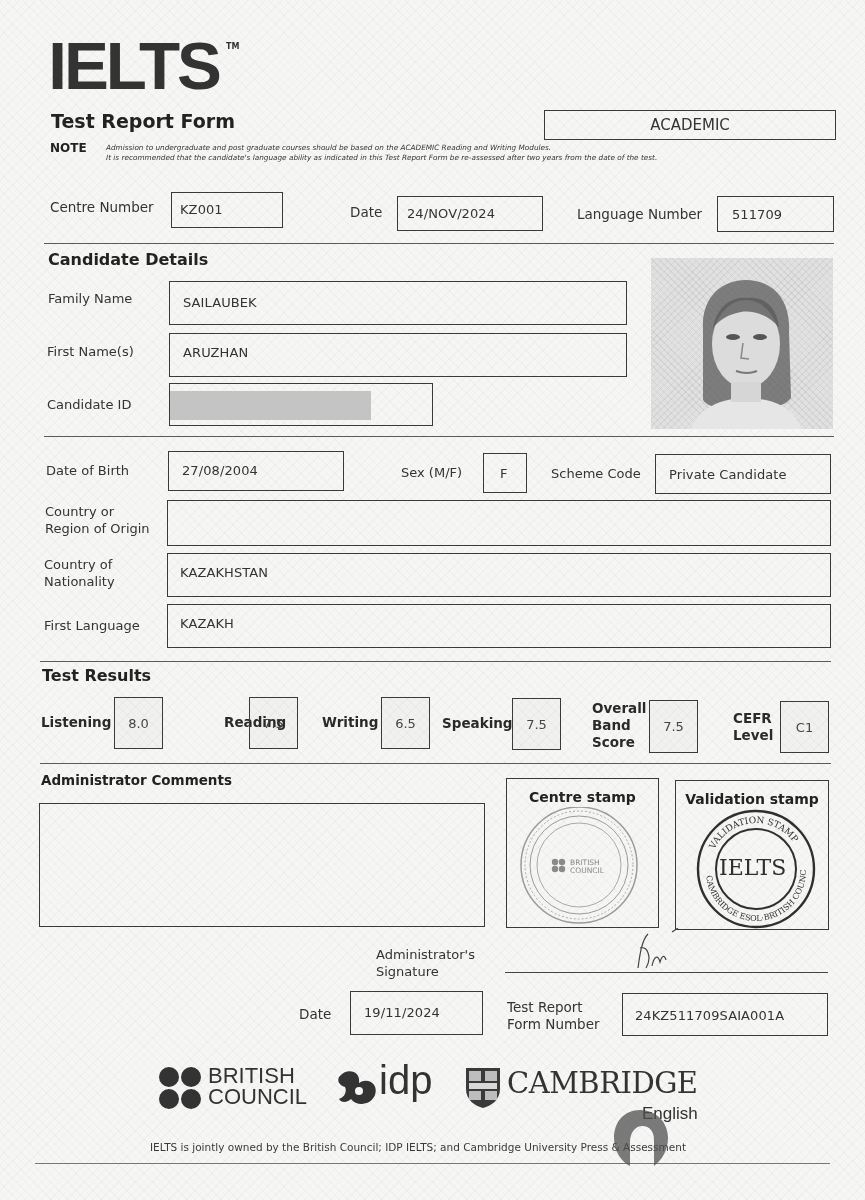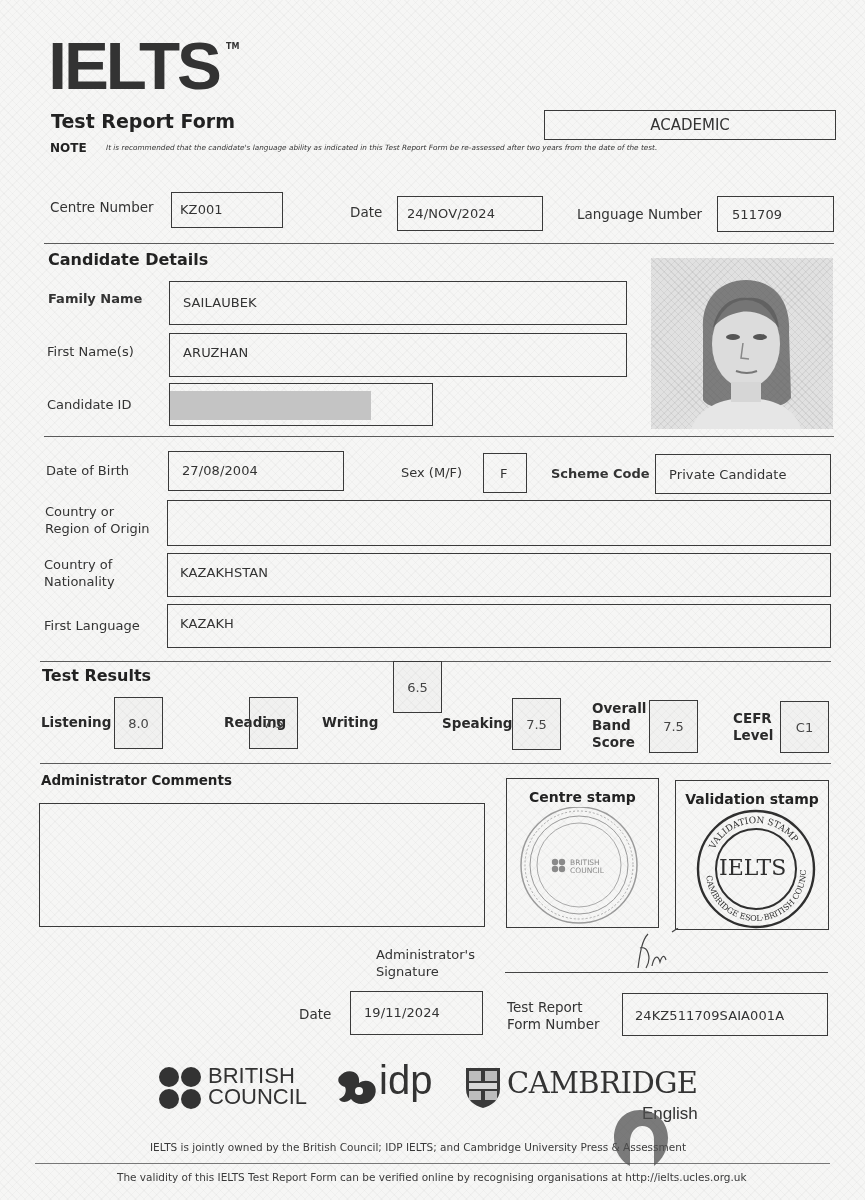--- a/index.html
+++ b/index.html
@@ -54,40 +54,41 @@
 <div class="page">
 
   <div class="logo-ielts">IELTS</div>
   <div class="tm">TM</div>
   <div class="abs" style="left:51px;top:110px;font-weight:bold;font-size:19px;color:#222;">Test Report Form</div>
   <div class="box" style="left:544px;top:110px;width:292px;height:30px;display:flex;align-items:center;justify-content:center;">
     <span style="font-size:15px;color:#333;">ACADEMIC</span>
   </div>
   <div class="note-lbl">NOTE</div>
   <div class="note-text">
+    <div>Admission to undergraduate and post graduate courses should be based on the ACADEMIC Reading and Writing Modules.</div>
     <div>It is recommended that the candidate's language ability as indicated in this Test Report Form be re-assessed after two years from the date of the test.</div>
   </div>
 
   <div class="lbl" style="left:50px;top:199px;font-size:13.5px;">Centre Number</div>
   <div class="box" style="left:171px;top:192px;width:112px;height:36px;"></div>
   <div class="val" style="left:180px;top:202px;">KZ001</div>
 
   <div class="lbl" style="left:350px;top:204px;font-size:13.5px;">Date</div>
   <div class="box" style="left:397px;top:196px;width:146px;height:35px;"></div>
   <div class="val" style="left:407px;top:206px;">24/NOV/2024</div>
 
   <div class="lbl" style="left:577px;top:206px;font-size:13.5px;">Language Number</div>
   <div class="box" style="left:717px;top:196px;width:117px;height:36px;"></div>
   <div class="val" style="left:732px;top:207px;">511709</div>
 
   <div class="hr" style="left:44px;top:243px;width:790px;"></div>
 
   <div class="section-title" style="left:48px;top:250px;">Candidate Details</div>
 
-  <div class="lbl" style="left:48px;top:290px;font-weight:bold;">Family Name</div>
+  <div class="lbl" style="left:48px;top:290px;">Family Name</div>
   <div class="box" style="left:169px;top:281px;width:458px;height:44px;"></div>
   <div class="val" style="left:183px;top:295px;">SAILAUBEK</div>
 
   <div class="lbl" style="left:47px;top:343px;">First Name(s)</div>
   <div class="box" style="left:169px;top:333px;width:458px;height:44px;"></div>
   <div class="val" style="left:183px;top:345px;">ARUZHAN</div>
 
   <div class="lbl" style="left:47px;top:396px;">Candidate ID</div>
   <div class="box" style="left:169px;top:383px;width:264px;height:43px;"></div>
   <div class="redact" style="left:170px;top:391px;width:201px;height:29px;"></div>
@@ -109,21 +110,21 @@
   <div class="hr" style="left:44px;top:436px;width:790px;"></div>
 
   <div class="lbl" style="left:46px;top:462px;">Date of Birth</div>
   <div class="box" style="left:168px;top:451px;width:176px;height:40px;"></div>
   <div class="val" style="left:182px;top:463px;">27/08/2004</div>
 
   <div class="lbl" style="left:401px;top:464px;">Sex (M/F)</div>
   <div class="box" style="left:483px;top:453px;width:44px;height:40px;"></div>
   <div class="val" style="left:500px;top:466px;">F</div>
 
-  <div class="lbl" style="left:551px;top:465px;font-weight:bold;">Scheme Code</div>
+  <div class="lbl" style="left:551px;top:465px;">Scheme Code</div>
   <div class="box" style="left:655px;top:454px;width:176px;height:40px;"></div>
   <div class="val" style="left:669px;top:467px;">Private Candidate</div>
 
   <div class="lbl" style="left:45px;top:503px;">
     <div>Country or</div>
     <div>Region of Origin</div>
   </div>
   <div class="box" style="left:167px;top:500px;width:664px;height:46px;"></div>
 
   <div class="lbl" style="left:44px;top:556px;">
@@ -141,21 +142,21 @@
 
   <div class="section-title" style="left:42px;top:666px;">Test Results</div>
 
   <div class="score-lbl" style="left:41px;top:714px;">Listening</div>
   <div class="score-box" style="left:114px;top:697px;">8.0</div>
 
   <div class="score-lbl" style="left:184px;top:714px;margin-left:40px;">Reading</div>
   <div class="score-box" style="left:249px;top:697px;">7.5</div>
 
   <div class="score-lbl" style="left:322px;top:714px;">Writing</div>
-  <div class="score-box" style="left:381px;top:661px;margin-left:12px;">6.5</div>
+  <div class="score-box" style="left:381px;top:697px;">6.5</div>
 
   <div class="score-lbl" style="left:442px;top:715px;">Speaking</div>
   <div class="score-box" style="left:512px;top:698px;">7.5</div>
 
   <div class="score-lbl" style="left:592px;top:700px;line-height:17px;">
     <div>Overall</div>
     <div>Band</div>
     <div>Score</div>
   </div>
   <div class="score-box" style="left:649px;top:700px;height:53px;">7.5</div>
@@ -245,18 +246,17 @@
       <rect x="20" y="4" width="12" height="10" fill="#bdbdbd"></rect>
     <rect x="4" y="16" width="28" height="6" fill="#d8d8d8"></rect>
     <rect x="4" y="24" width="12" height="9" fill="#bdbdbd"></rect>
       <rect x="20" y="24" width="12" height="9" fill="#bdbdbd"></rect>
   </svg>
   <div class="abs" style="left:507px;top:1066px;font-family:'DejaVu Serif',serif;font-size:29px;color:#333;letter-spacing:-0.5px;">CAMBRIDGE</div>
   <div class="abs" style="left:642px;top:1104px;font-family:'Liberation Sans',sans-serif;font-size:17px;color:#333;">English</div>
 
   <div class="footer-text" style="left:150px;top:1141px;">IELTS is jointly owned by the British Council; IDP IELTS; and Cambridge University Press &amp; Assessment</div>
   <div class="hr" style="left:35px;top:1163px;width:795px;border-top-color:#777;"></div>
-  <div class="footer-text" style="left:117px;top:1171px;">The validity of this IELTS Test Report Form can be verified online by recognising organisations at http://ielts.ucles.org.uk</div>
 
   <svg class="abs" style="left:612px;top:1108px;" width="58" height="62" viewBox="0 0 58 62">
     <path d="M28 2 C12 2 2 14 2 30 C2 44 10 54 18 58 L18 34 C18 24 24 18 30 18 C38 18 42 24 42 32 L42 58 C50 52 56 42 56 30 C56 14 44 2 28 2 Z" fill="rgba(80,80,80,0.75)"></path>
   </svg>
 </div>
 
 </body></html>

